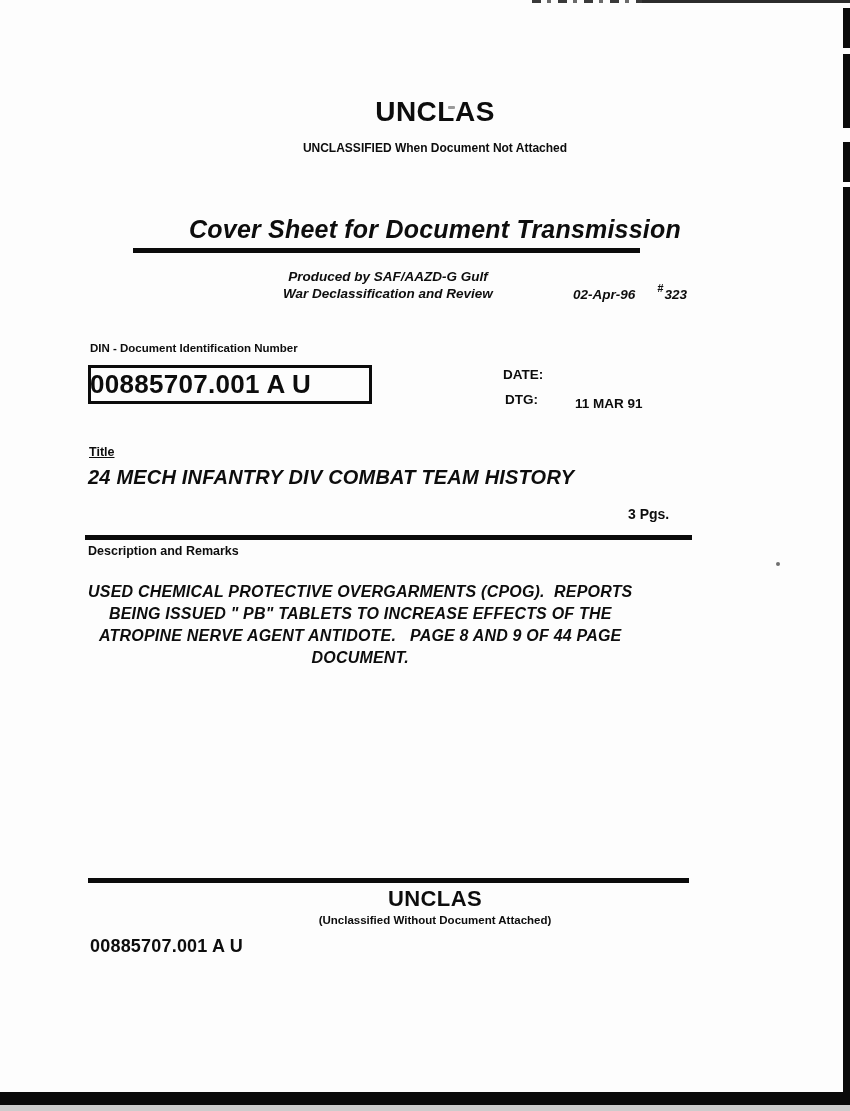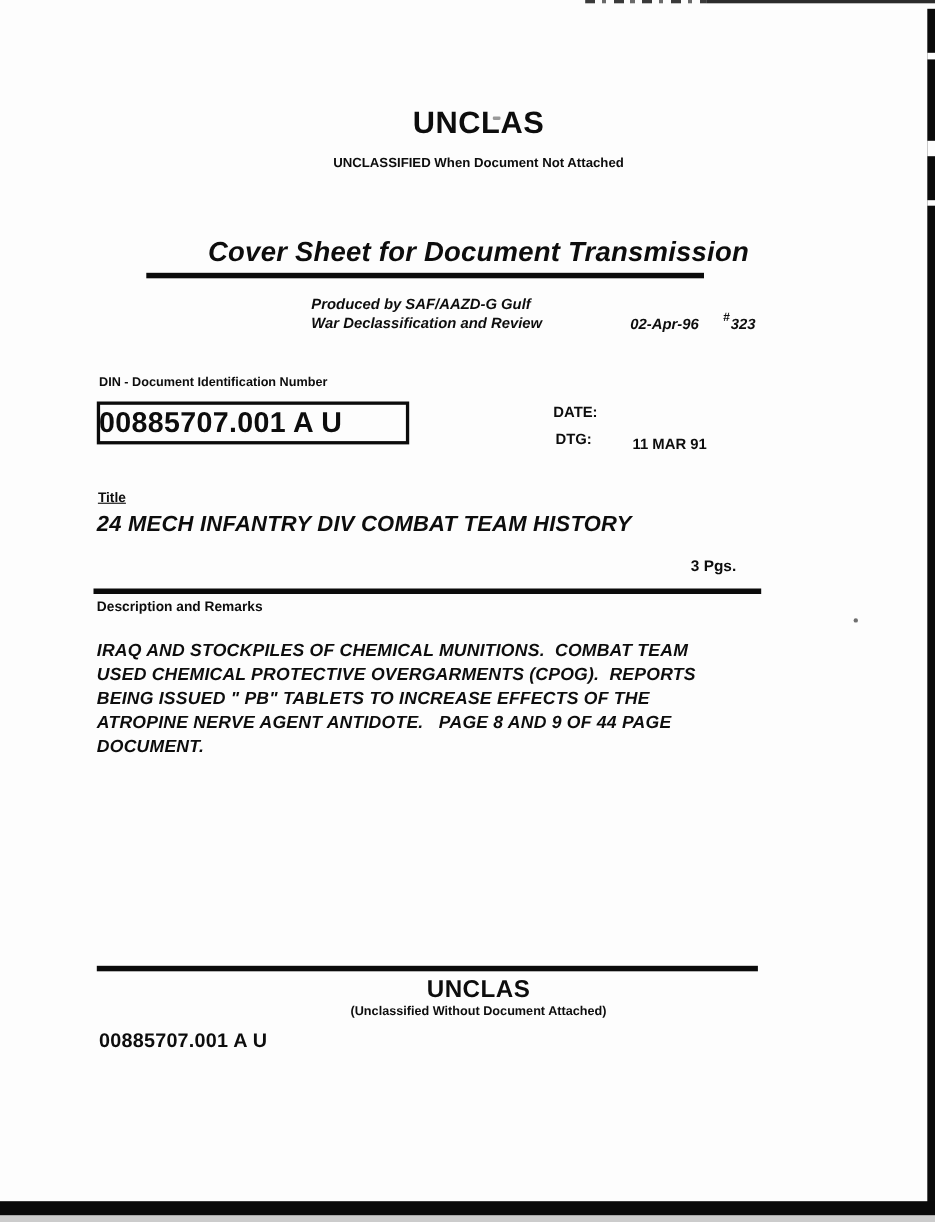--- a/index.html
+++ b/index.html
@@ -4,21 +4,21 @@
 <style>
   * { margin:0; padding:0; box-sizing:border-box; }
   html,body { width:850px; height:1111px; }
   body {
     position:relative;
     background:#fdfdfd;
     font-family:"Liberation Sans","DejaVu Sans",sans-serif;
     color:#0d0d0d;
     overflow:hidden;
   }
-  .abs { position:absolute; }
+  .abs { position:absolute;text-align:center; }
   .b  { font-weight:700; }
   .bi { font-weight:700; font-style:italic; }
   .pre { white-space:pre; }
   .center-wrap { position:absolute; left:0; width:782px; text-align:center;margin-left:44px; }
 
   
   .top-dash {
     left:532px; top:0; width:110px; height:3px;
     background:repeating-linear-gradient(90deg,#3a3a3a 0 9px,transparent 9px 15px,#6a6a6a 15px 19px,transparent 19px 26px);
   }
@@ -113,21 +113,20 @@
 
 <div class="abs title-label b">Title</div>
 <div class="abs title-lines bi">
   <div>24 MECH INFANTRY DIV COMBAT TEAM HISTORY</div>
 </div>
 <div class="abs pgs b">3 Pgs.</div>
 <div class="abs rule-1"></div>
 
 <div class="abs desc-label b">Description and Remarks</div>
 <div class="abs desc-lines bi">
-  <div class="pre">IRAQ AND STOCKPILES OF CHEMICAL MUNITIONS.  COMBAT TEAM</div>
   <div class="pre">USED CHEMICAL PROTECTIVE OVERGARMENTS (CPOG).  REPORTS</div>
   <div class="pre">BEING ISSUED " PB" TABLETS TO INCREASE EFFECTS OF THE</div>
   <div class="pre">ATROPINE NERVE AGENT ANTIDOTE.   PAGE 8 AND 9 OF 44 PAGE</div>
   <div class="pre">DOCUMENT.</div>
 </div>
 
 <div class="abs rule-2"></div>
 <div class="center-wrap unclas-bottom b">UNCLAS</div>
 <div class="center-wrap unclas-bottom-note b">(Unclassified Without Document Attached)</div>
 <div class="abs footer-din b">00885707.001 A U</div>

